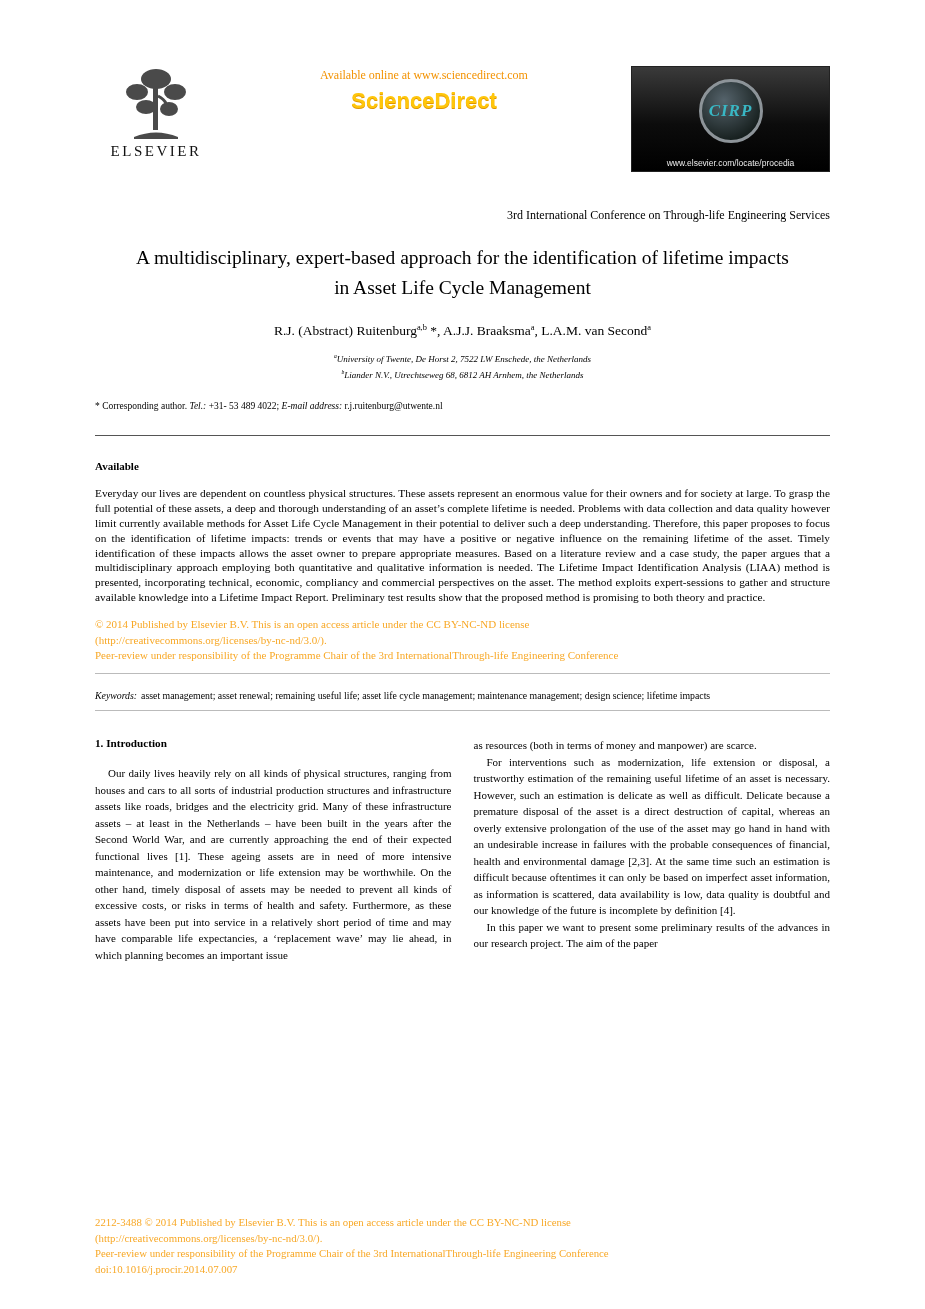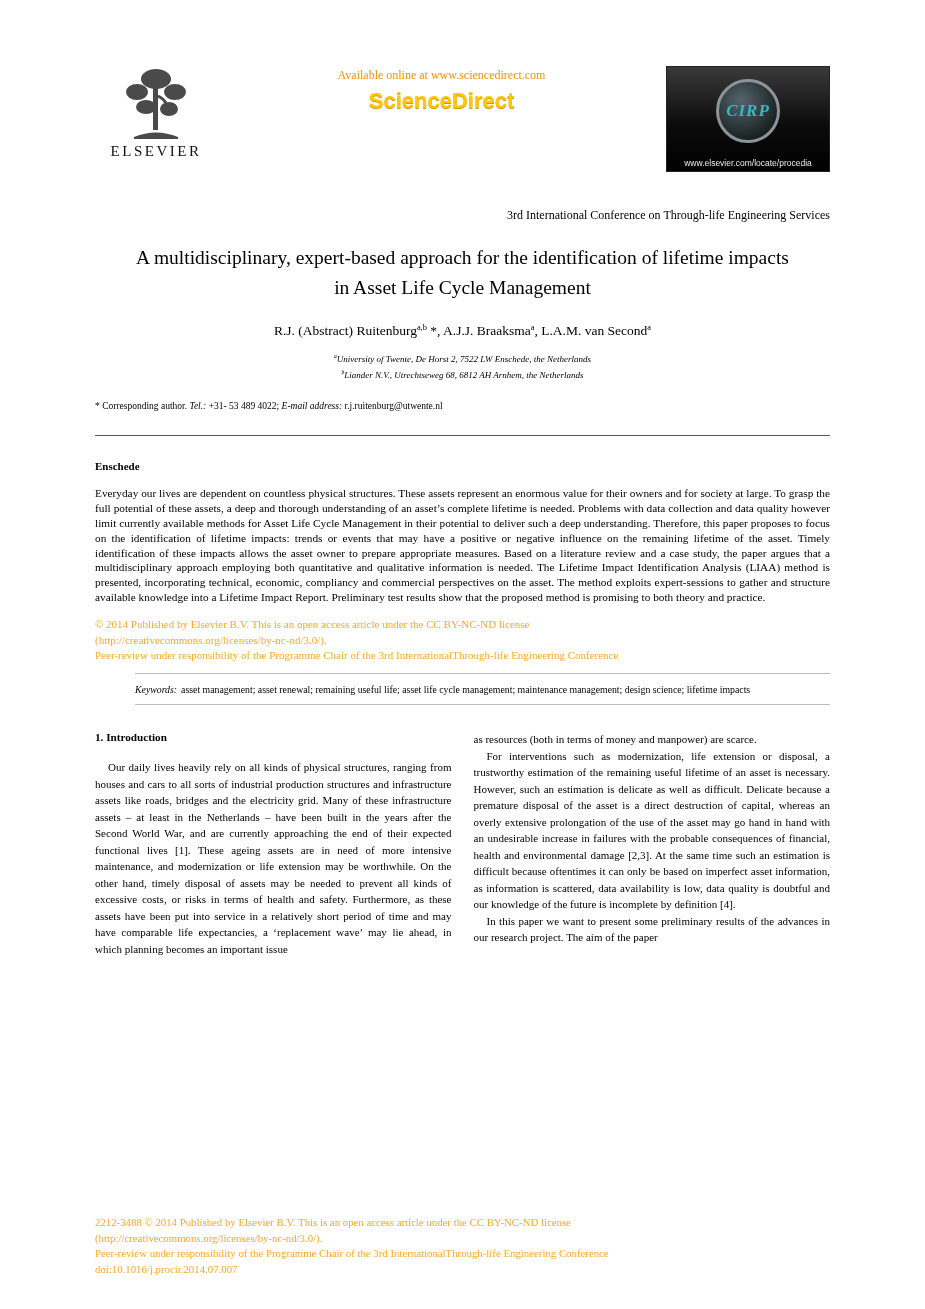--- a/index.html
+++ b/index.html
@@ -19,21 +19,21 @@
   .mast-center { flex:1; text-align:center; padding-top:2px; }
   .avail { color:#f39200; font-size:12px; }
   .sd-logo {
     display:inline-block; margin-top:5px;
     color:#ffc60b; font-weight:bold; font-size:22px;
     font-family:"Liberation Sans","DejaVu Sans",sans-serif;
     text-shadow:0 1px 0 #e09600;
   }
   .jref { color:#f39200; font-size:11.5px; margin-top:26px; }
   .cirp-box {
-    width:164px; height:106px; position:relative;
+    width:199px; height:106px; position:relative;
     background:linear-gradient(180deg,#3a3a3a 0%,#0c0c0c 55%,#000 100%);
     border:1px solid #222;
   }
   .cirp-circle {
     position:absolute; top:12px; left:50%; transform:translateX(-50%);
     width:64px; height:64px; border-radius:50%;
     border:3px solid #8d9499;
     background:radial-gradient(circle at 38% 32%, #55636b, #17201f 75%);
     display:flex; align-items:center; justify-content:center;
   }
@@ -52,21 +52,21 @@
   .affils { text-align:center; font-style:italic; font-size:9px; margin-top:13px; line-height:1.75; }
   .corresp { font-size:9.5px; margin-top:17px; }
   .it { font-style:italic; }
   .rule { border:0; border-top:1px solid #555; margin-top:24px; }
 
   
   .abs-head { font-weight:bold; font-size:11px; margin-top:24px; }
   .abstract { font-size:11.3px; text-align:justify; line-height:1.32; margin-top:14px; }
   .license { color:#f8a826; font-size:11px; line-height:1.42; margin-top:12px; }
   .license .lnk { color:#f8a826; }
-  .kw-wrap { border-top:1px solid #bbb; border-bottom:1px solid #bbb; margin-top:9px; padding:10px 0 9px; font-size:9.8px;margin-left:40px; }
+  .kw-wrap { border-top:1px solid #bbb; border-bottom:1px solid #bbb; margin-top:9px; padding:16px 0 9px; font-size:9.8px; }
   .kw-wrap .it { margin-right:4px; }
 
   
   .columns { display:flex; gap:22px; margin-top:26px; }
   .col { flex:1; }
   .sec { font-weight:bold; font-size:11.2px; margin-bottom:16px; }
   .col p { font-size:11px; line-height:1.5; text-align:justify; }
   .indent { text-indent:13px; }
 
   
@@ -116,21 +116,21 @@
 
   <div class="affils">
     <div><sup>a</sup><span>University of Twente, De Horst 2, 7522 LW Enschede, the Netherlands</span></div>
     <div><sup>b</sup><span>Liander N.V., Utrechtseweg 68, 6812 AH Arnhem, the Netherlands</span></div>
   </div>
 
   <div class="corresp"><span>* Corresponding author. </span><span class="it">Tel.:</span><span> +31- 53 489 4022; </span><span class="it">E-mail address:</span><span> r.j.ruitenburg@utwente.nl</span></div>
 
   <hr class="rule">
 
-  <div class="abs-head">Enschede</div>
+  <div class="abs-head">Available</div>
   <p class="abstract">Everyday our lives are dependent on countless physical structures. These assets represent an enormous value for their owners and for society at large. To grasp the full potential of these assets, a deep and thorough understanding of an asset’s complete lifetime is needed. Problems with data collection and data quality however limit currently available methods for Asset Life Cycle Management in their potential to deliver such a deep understanding. Therefore, this paper proposes to focus on the identification of lifetime impacts: trends or events that may have a positive or negative influence on the remaining lifetime of the asset. Timely identification of these impacts allows the asset owner to prepare appropriate measures. Based on a literature review and a case study, the paper argues that a multidisciplinary approach employing both quantitative and qualitative information is needed. The Lifetime Impact Identification Analysis (LIAA) method is presented, incorporating technical, economic, compliancy and commercial perspectives on the asset. The method exploits expert-sessions to gather and structure available knowledge into a Lifetime Impact Report. Preliminary test results show that the proposed method is promising to both theory and practice.</p>
 
   <div class="license">
     <div>© 2014 Published by Elsevier B.V. This is an open access article under the CC BY-NC-ND license</div>
     <div><span>(</span><span class="lnk">http://creativecommons.org/licenses/by-nc-nd/3.0/</span><span>).</span></div>
     <div>Peer-review under responsibility of the Programme Chair of the 3rd InternationalThrough-life Engineering Conference</div>
   </div>
 
   <div class="kw-wrap"><span class="it">Keywords:</span><span>asset management; asset renewal; remaining useful life; asset life cycle management; maintenance management; design science; lifetime impacts</span></div>
 

